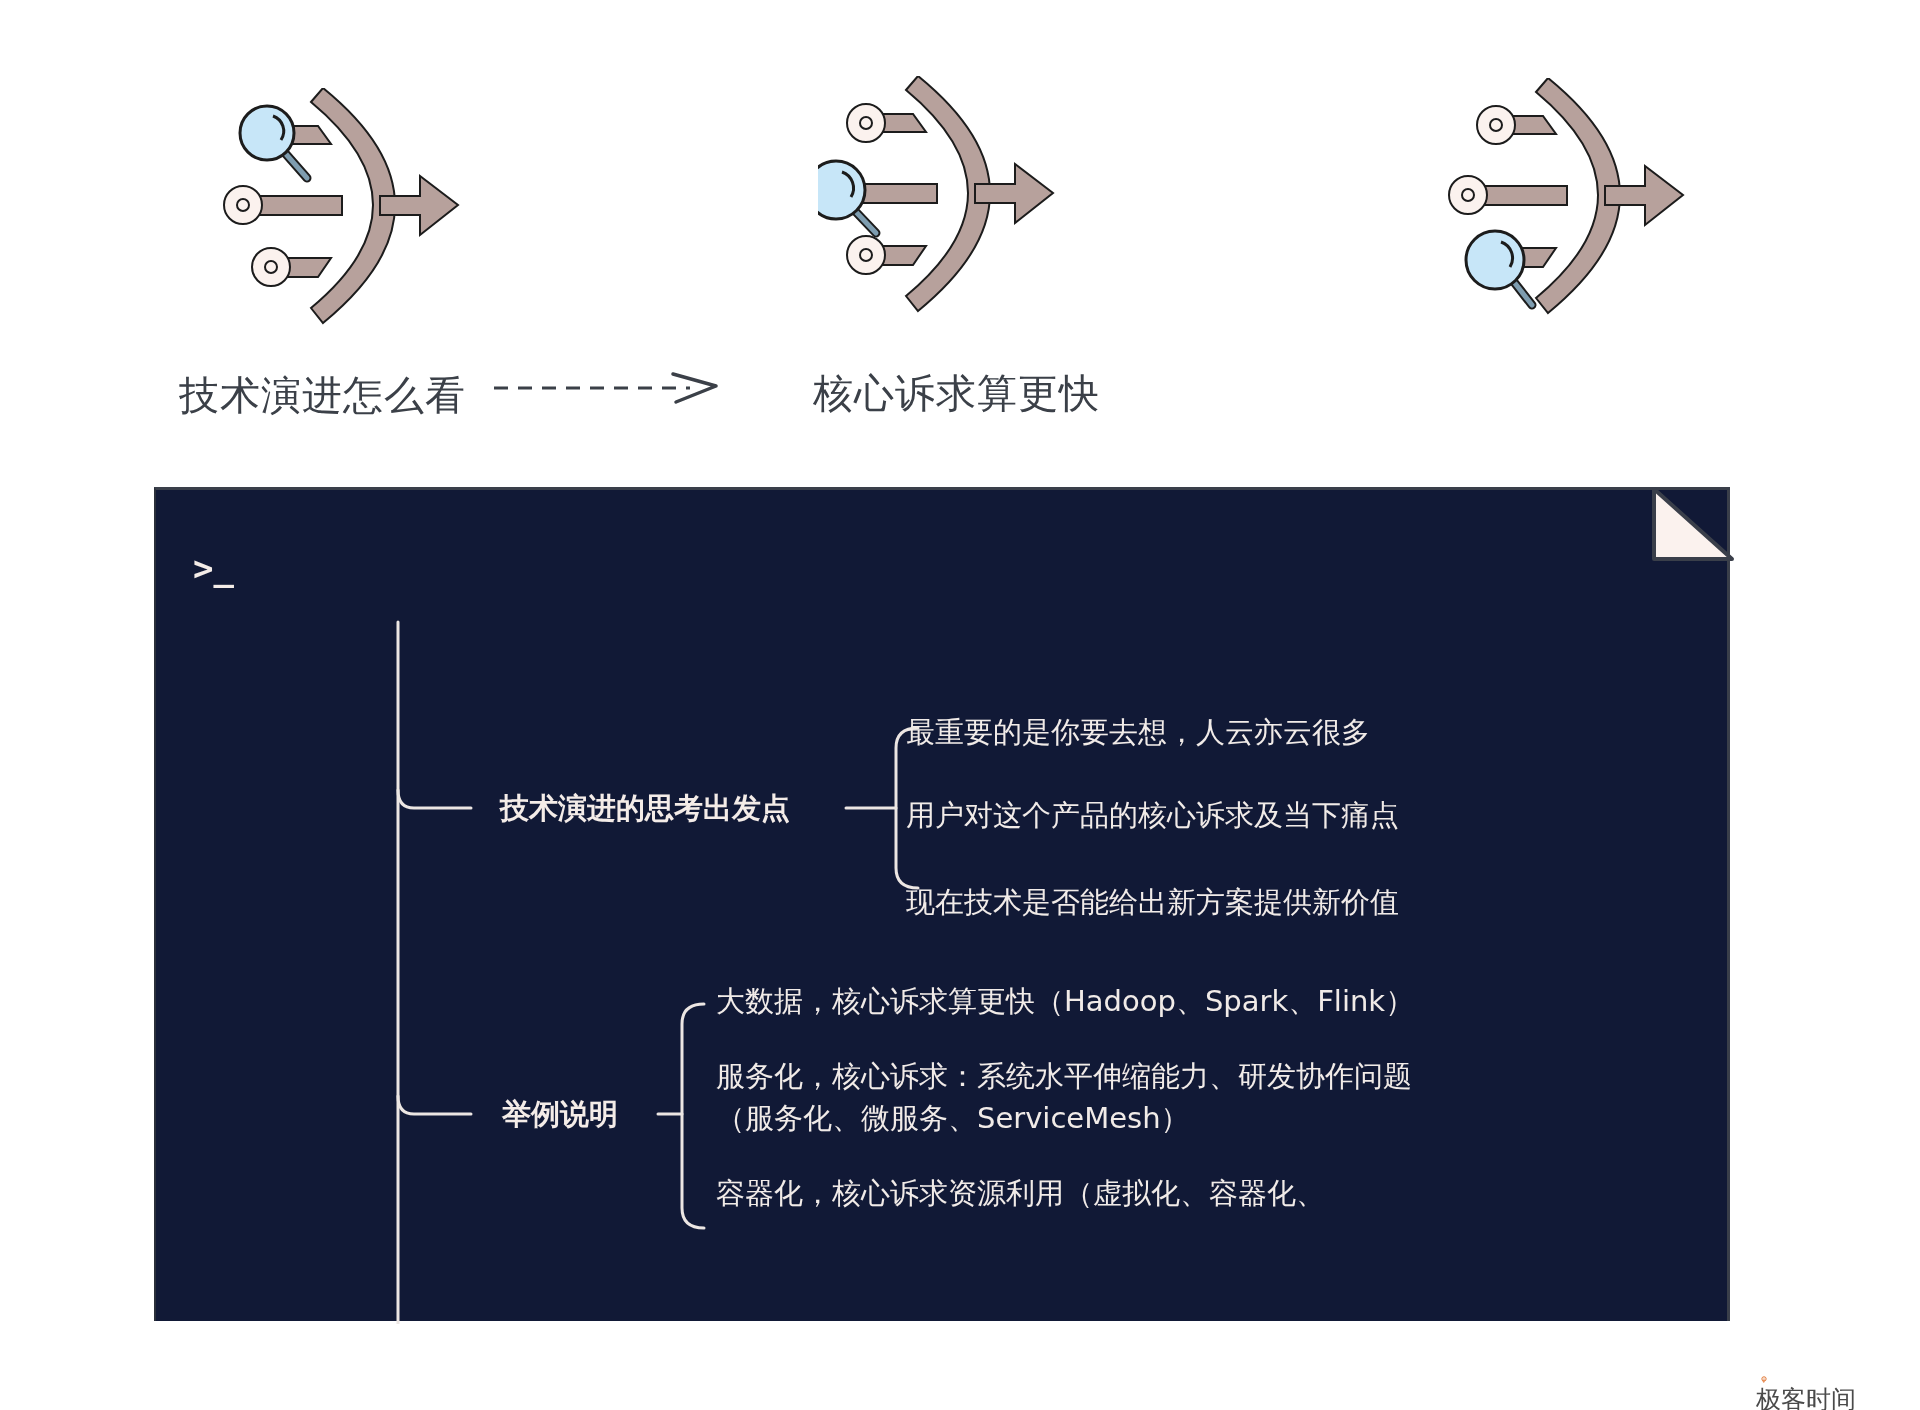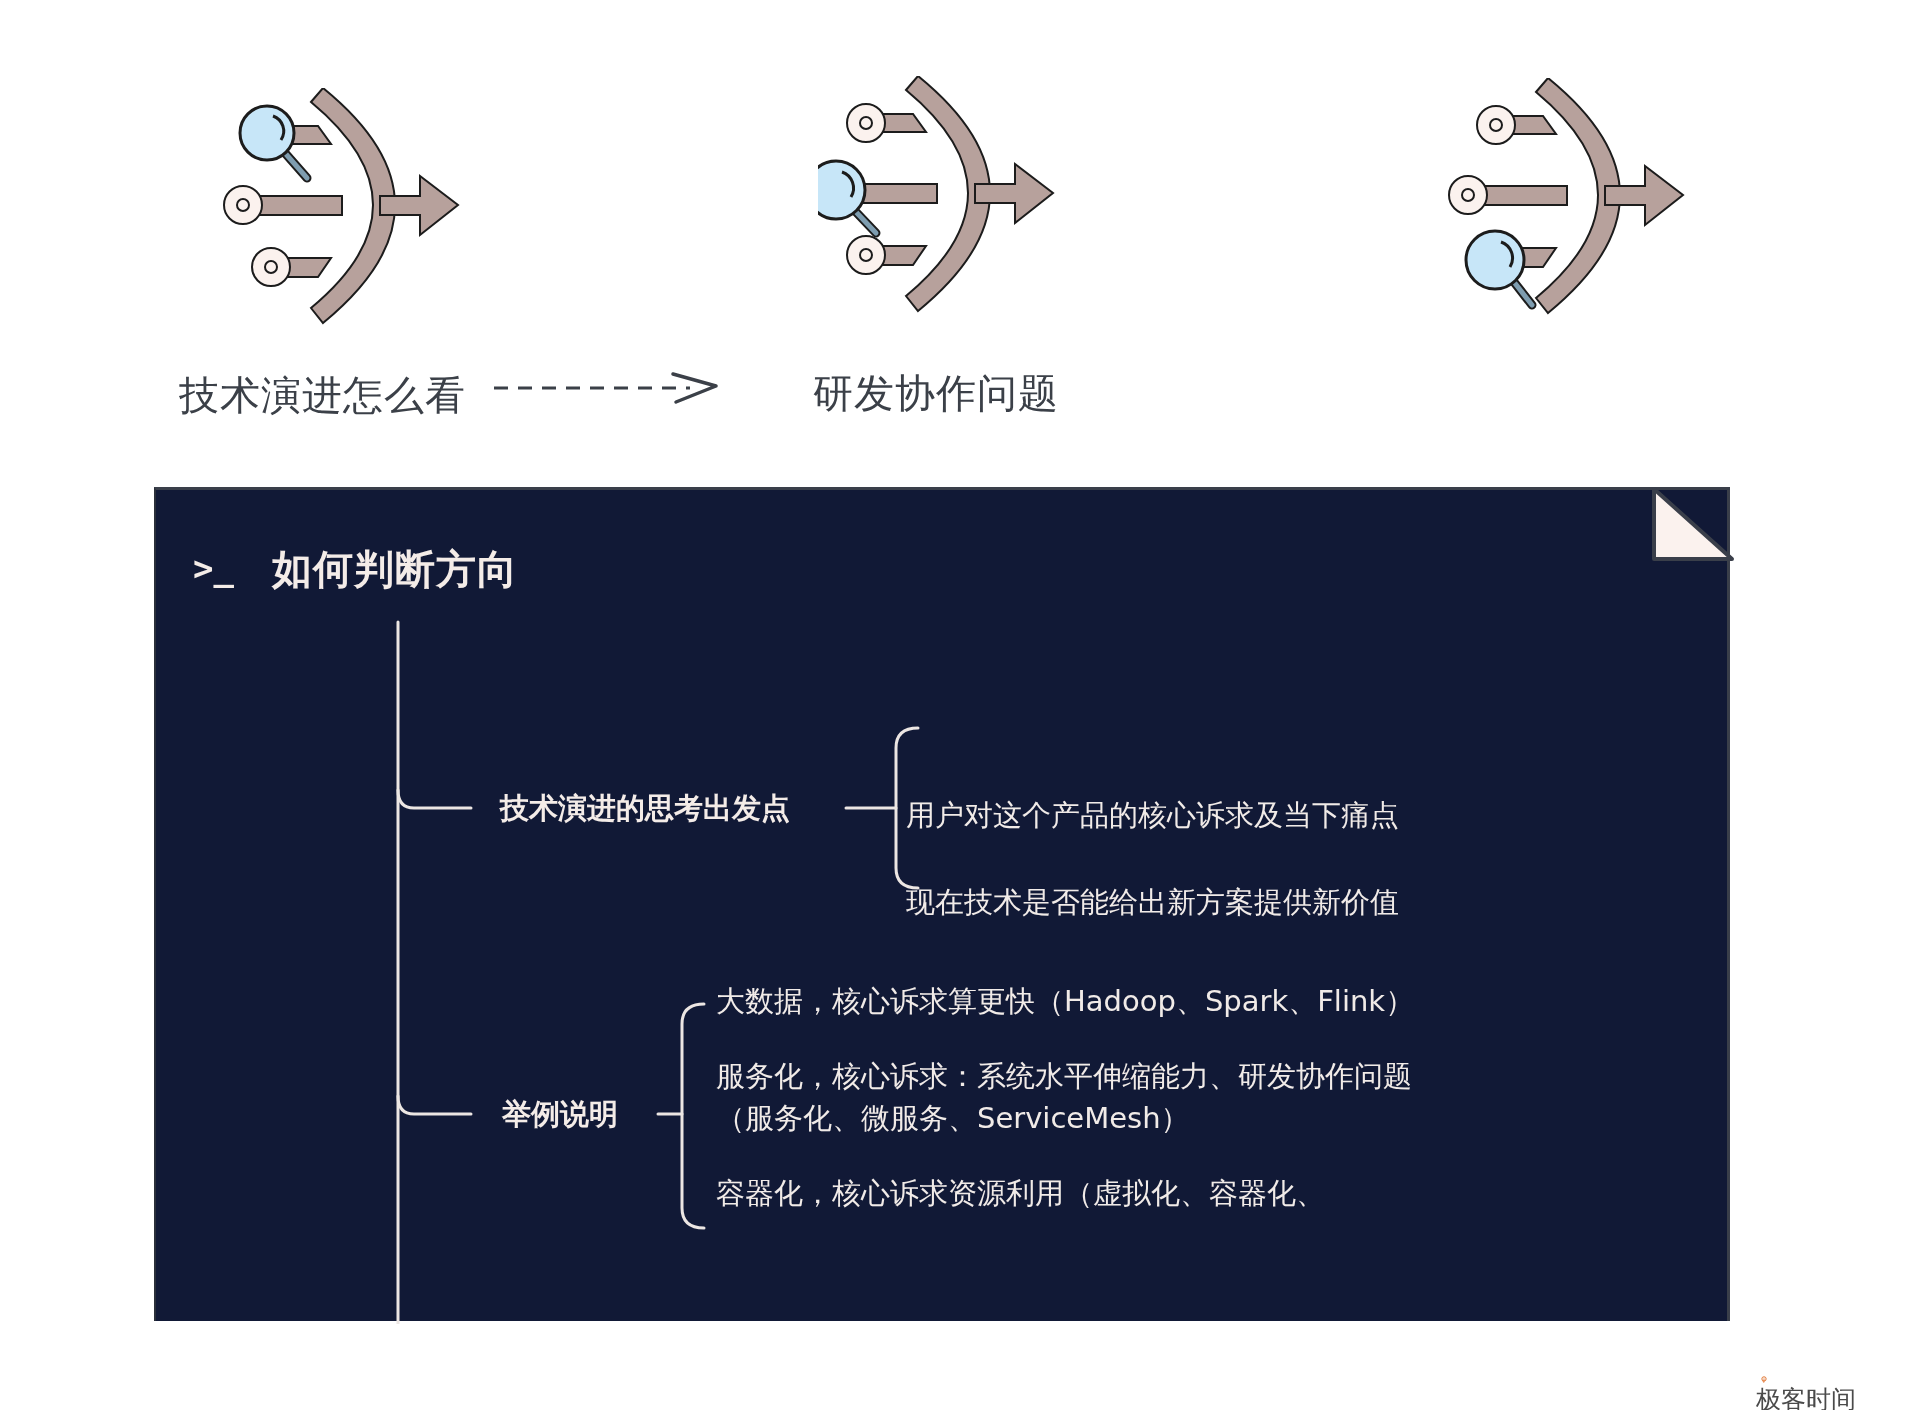--- a/index.html
+++ b/index.html
@@ -107,29 +107,28 @@
   </svg>
 </div>
 
 <div class="step-label" style="left:179px; top:372px;">技术演进怎么看</div>
 
 <svg class="dash-arrow" style="left:490px; top:362px;" width="232" height="44" viewBox="0 0 232 44">
   <line x1="4" y1="26" x2="200" y2="26" stroke="#3b4048" stroke-width="3" stroke-dasharray="14 10"></line>
   <path d="M183 12 L226 24 L186 40" fill="none" stroke="#3b4048" stroke-width="3.5" stroke-linecap="round" stroke-linejoin="round"></path>
 </svg>
 
-<div class="step-label" style="left:813px; top:370px;">研发协作问题</div>
+<div class="step-label" style="left:813px; top:370px;">核心诉求算更快</div>
 
 <div class="panel">
   <svg class="fold" viewBox="0 0 84 76" width="84" height="76">
     <path d="M2 2 L2 72 L80 72 Z" fill="#fbf2ee" stroke="#3a3f4a" stroke-width="4" stroke-linejoin="round"></path>
   </svg>
 
   <div class="panel-prompt">&gt;_</div>
-  <div class="panel-title">如何判断方向</div>
 
   <svg class="tree" viewBox="0 0 1576 834" width="1576" height="834">
     <g fill="none" stroke="#ece6e3" stroke-width="3" stroke-linecap="round">
 
       <line x1="242" y1="132" x2="242" y2="834"></line>
 
       <path d="M242 300 Q242 318 258 318 L315 318"></path>
 
       <path d="M242 606 Q242 624 258 624 L315 624"></path>
 
@@ -137,20 +136,21 @@
       <path d="M762 238 Q740 238 740 258 L740 378 Q740 398 762 398"></path>
 
       <line x1="502" y1="624" x2="526" y2="624"></line>
       <path d="M548 514 Q526 514 526 534 L526 718 Q526 738 548 738"></path>
     </g>
   </svg>
 
   <div class="node-label" style="left:344px; top:300px;">技术演进的思考出发点</div>
   <div class="node-label" style="left:346px; top:606px;">举例说明</div>
 
+  <div class="leaf" style="left:750px; top:221px;">最重要的是你要去想，人云亦云很多</div>
   <div class="leaf" style="left:750px; top:307px;font-family:Liberation Mono, monospace;">用户对这个产品的核心诉求及当下痛点</div>
   <div class="leaf" style="left:750px; top:391px;">现在技术是否能给出新方案提供新价值</div>
 
   <div class="leaf" style="left:560px; top:490px;">大数据，核心诉求算更快（Hadoop、Spark、Flink）</div>
   <div class="leaf" style="left:560px; top:565px;">服务化，核心诉求：系统水平伸缩能力、研发协作问题</div>
   <div class="leaf" style="left:560px; top:607px;">（服务化、微服务、ServiceMesh）</div>
   <div class="leaf" style="left:560px; top:682px;">容器化，核心诉求资源利用（虚拟化、容器化、</div>
 </div>
 
 <div class="logo">

